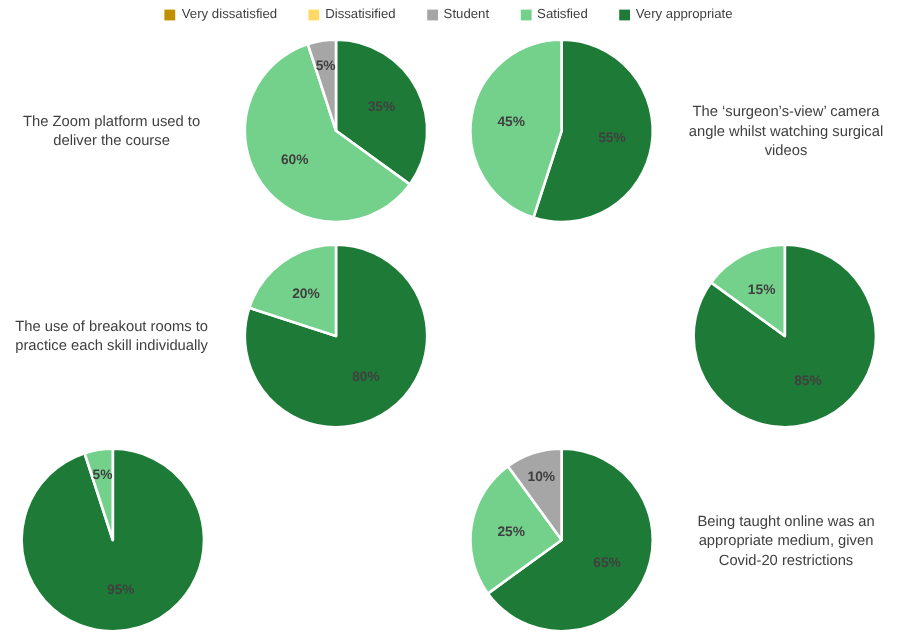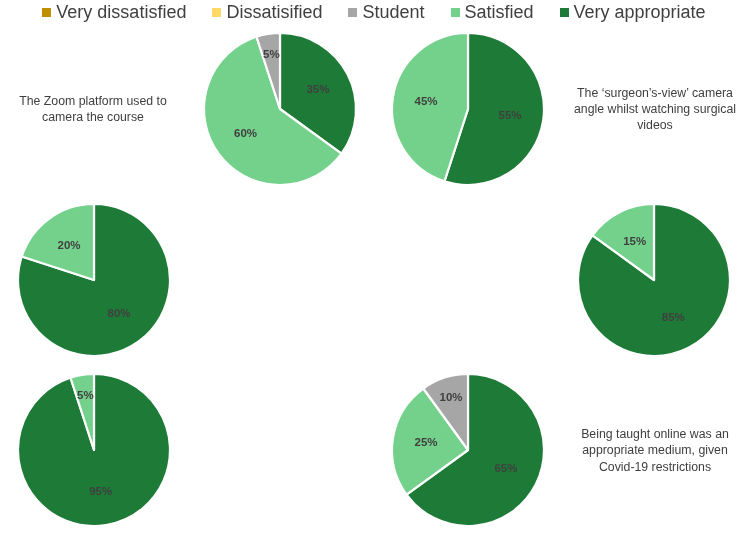--- a/index.html
+++ b/index.html
@@ -34,21 +34,21 @@
     gap: 5px;
     white-space: nowrap;
   }
   .legend-swatch {
     width: 9px;
     height: 9px;
     flex: 0 0 auto;
     display: block;
   }
   .legend-label {
-    font-size: 18px;
+    font-size: 11px;
     color: #3f3f3f;
     line-height: 1;
   }
 
   
   #charts {
     position: absolute;
     top: 24px;
     left: 0;
     width: 748px;
@@ -131,21 +131,21 @@
     </div>
     <div class="legend-item">
       <span class="legend-swatch" style="background: rgb(30, 123, 55);"></span>
       <span class="legend-label">Very appropriate</span>
     </div>
   </div>
 
 <div id="charts">
     <div class="chart-row r0">
       <div class="cell left-label">
-        <div class="caption">The Zoom platform used to camera the course</div>
+        <div class="caption">The Zoom platform used to deliver the course</div>
         <div class="pie-wrap">
           <svg class="pie-svg" width="188" height="170" viewBox="0 0 188 170">
             <path d="M 94 85 L 94 9 A 76 76 0 0 1 155.485291572496 129.67167917422793 Z" fill="#1E7B37" stroke="#FFFFFF" stroke-width="2.2" stroke-linejoin="round"></path>
             <path d="M 94 85 L 155.485291572496 129.67167917422793 A 76 76 0 1 1 70.51470842750399 12.719704761568337 Z" fill="#74D18C" stroke="#FFFFFF" stroke-width="2.2" stroke-linejoin="round"></path>
             <path d="M 94 85 L 70.51470842750399 12.719704761568337 A 76 76 0 0 1 93.99999999999999 9 Z" fill="#A6A6A6" stroke="#FFFFFF" stroke-width="2.2" stroke-linejoin="round"></path>
             <text class="slice-label" x="131.9" y="65.7" fill="#404040">35%</text>
             <text class="slice-label" x="59.6" y="110.0" fill="#404040">60%</text>
             <text class="slice-label" x="85.4" y="31.0" fill="#404040">5%</text>
           </svg>
         </div>
@@ -157,20 +157,21 @@
             <path d="M 94 85 L 94 9 A 76 76 0 1 1 70.51470842750396 157.28029523843168 Z" fill="#1E7B37" stroke="#FFFFFF" stroke-width="2.2" stroke-linejoin="round"></path>
             <path d="M 94 85 L 70.51470842750396 157.28029523843168 A 76 76 0 0 1 93.99999999999999 9 Z" fill="#74D18C" stroke="#FFFFFF" stroke-width="2.2" stroke-linejoin="round"></path>
             <text class="slice-label" x="136.0" y="91.7" fill="#404040">55%</text>
             <text class="slice-label" x="52.0" y="78.3" fill="#404040">45%</text>
           </svg>
         </div>
       </div>
     </div>
     <div class="chart-row r1">
       <div class="cell left-label">
+        <div class="caption">The use of breakout rooms to practice each skill individually</div>
         <div class="pie-wrap">
           <svg class="pie-svg" width="188" height="170" viewBox="0 0 188 170">
             <path d="M 94 85 L 94 9 A 76 76 0 1 1 21.719704761568337 61.514708427503976 Z" fill="#1E7B37" stroke="#FFFFFF" stroke-width="2.2" stroke-linejoin="round"></path>
             <path d="M 94 85 L 21.719704761568337 61.514708427503976 A 76 76 0 0 1 93.99999999999999 9 Z" fill="#74D18C" stroke="#FFFFFF" stroke-width="2.2" stroke-linejoin="round"></path>
             <text class="slice-label" x="119.0" y="119.4" fill="#404040">80%</text>
             <text class="slice-label" x="69.0" y="50.6" fill="#404040">20%</text>
           </svg>
         </div>
       </div>
       <div class="cell right-label">
@@ -189,21 +190,21 @@
         <div class="pie-wrap">
           <svg class="pie-svg" width="188" height="170" viewBox="0 0 188 170">
             <path d="M 94 85 L 94 9 A 76 76 0 1 1 70.51470842750399 12.719704761568337 Z" fill="#1E7B37" stroke="#FFFFFF" stroke-width="2.2" stroke-linejoin="round"></path>
             <path d="M 94 85 L 70.51470842750399 12.719704761568337 A 76 76 0 0 1 93.99999999999999 9 Z" fill="#74D18C" stroke="#FFFFFF" stroke-width="2.2" stroke-linejoin="round"></path>
             <text class="slice-label" x="100.7" y="127.0" fill="#404040">95%</text>
             <text class="slice-label" x="85.4" y="31.0" fill="#404040">5%</text>
           </svg>
         </div>
       </div>
       <div class="cell right-label">
-        <div class="caption">Being taught online was an appropriate medium, given Covid-19 restrictions</div>
+        <div class="caption">Being taught online was an appropriate medium, given Covid-20 restrictions</div>
         <div class="pie-wrap">
           <svg class="pie-svg" width="188" height="170" viewBox="0 0 188 170">
             <path d="M 94 85 L 94 9 A 76 76 0 1 1 32.514708427504004 129.67167917422796 Z" fill="#1E7B37" stroke="#FFFFFF" stroke-width="2.2" stroke-linejoin="round"></path>
             <path d="M 94 85 L 32.514708427504004 129.67167917422796 A 76 76 0 0 1 49.32832082577203 23.514708427504004 Z" fill="#74D18C" stroke="#FFFFFF" stroke-width="2.2" stroke-linejoin="round"></path>
             <path d="M 94 85 L 49.32832082577203 23.514708427504004 A 76 76 0 0 1 93.99999999999999 9 Z" fill="#A6A6A6" stroke="#FFFFFF" stroke-width="2.2" stroke-linejoin="round"></path>
             <text class="slice-label" x="131.9" y="104.3" fill="#404040">65%</text>
             <text class="slice-label" x="52.0" y="78.3" fill="#404040">25%</text>
             <text class="slice-label" x="77.1" y="33.0" fill="#404040">10%</text>
           </svg>
         </div>

